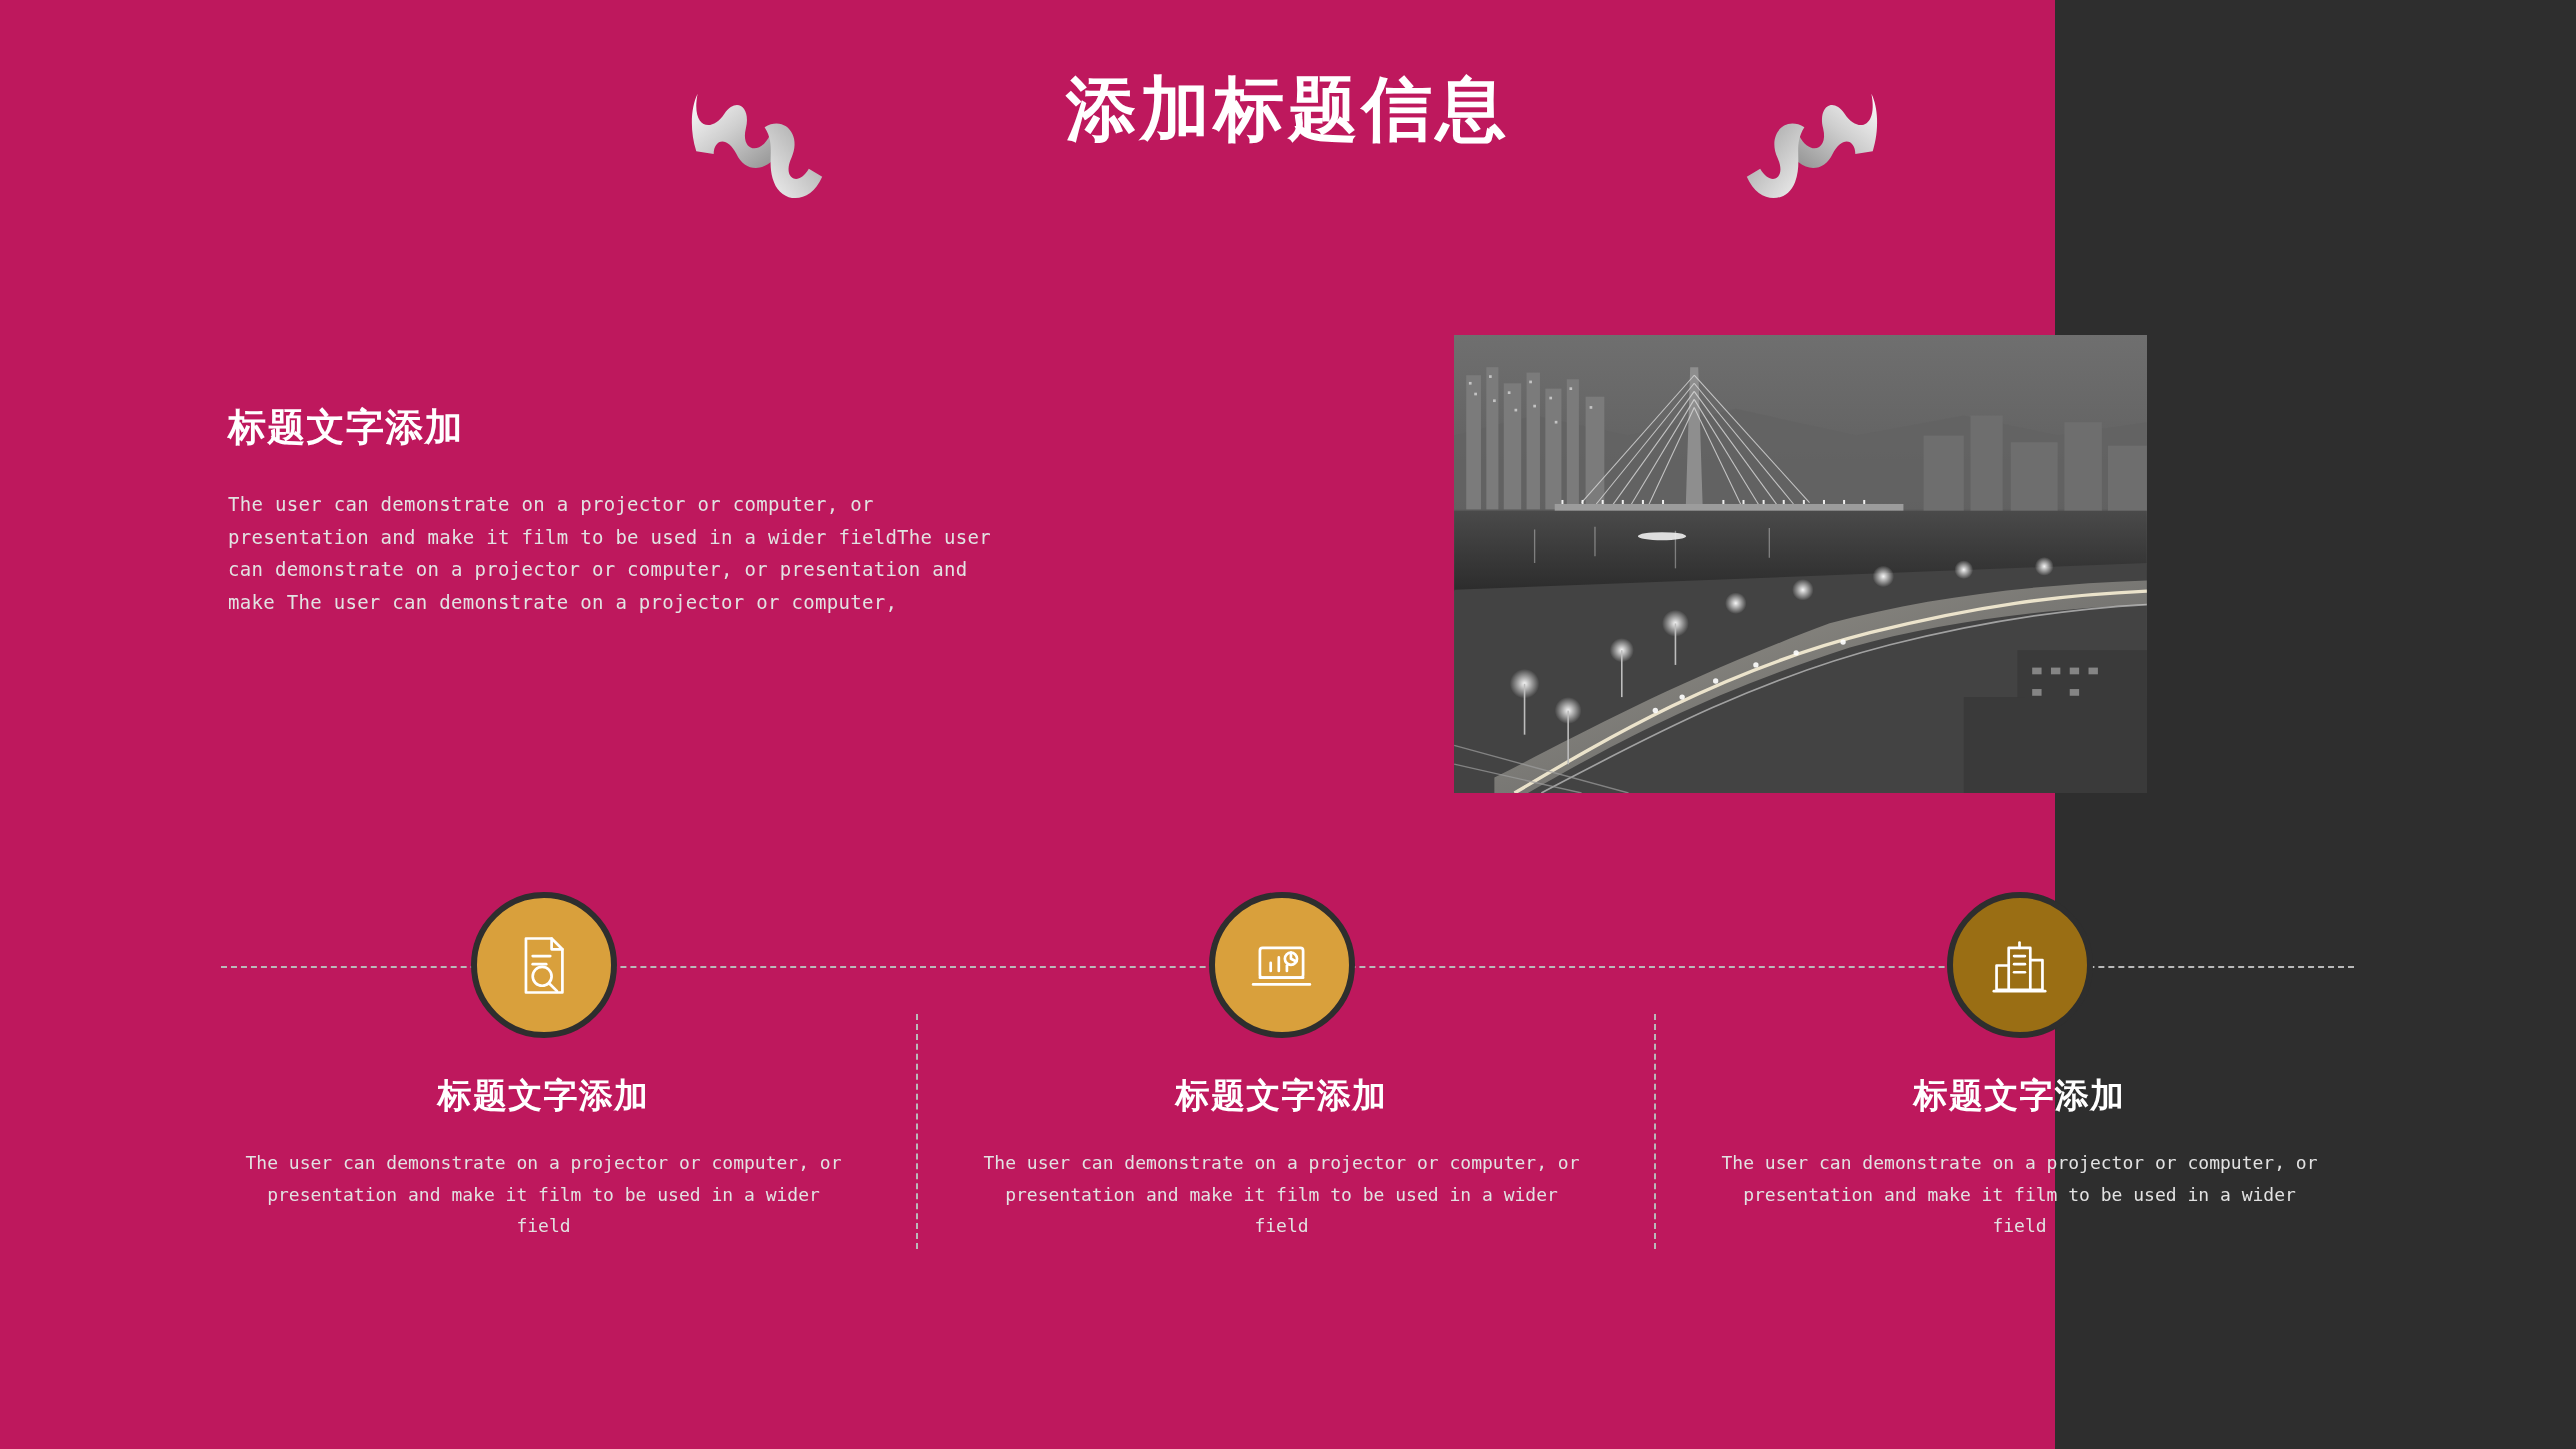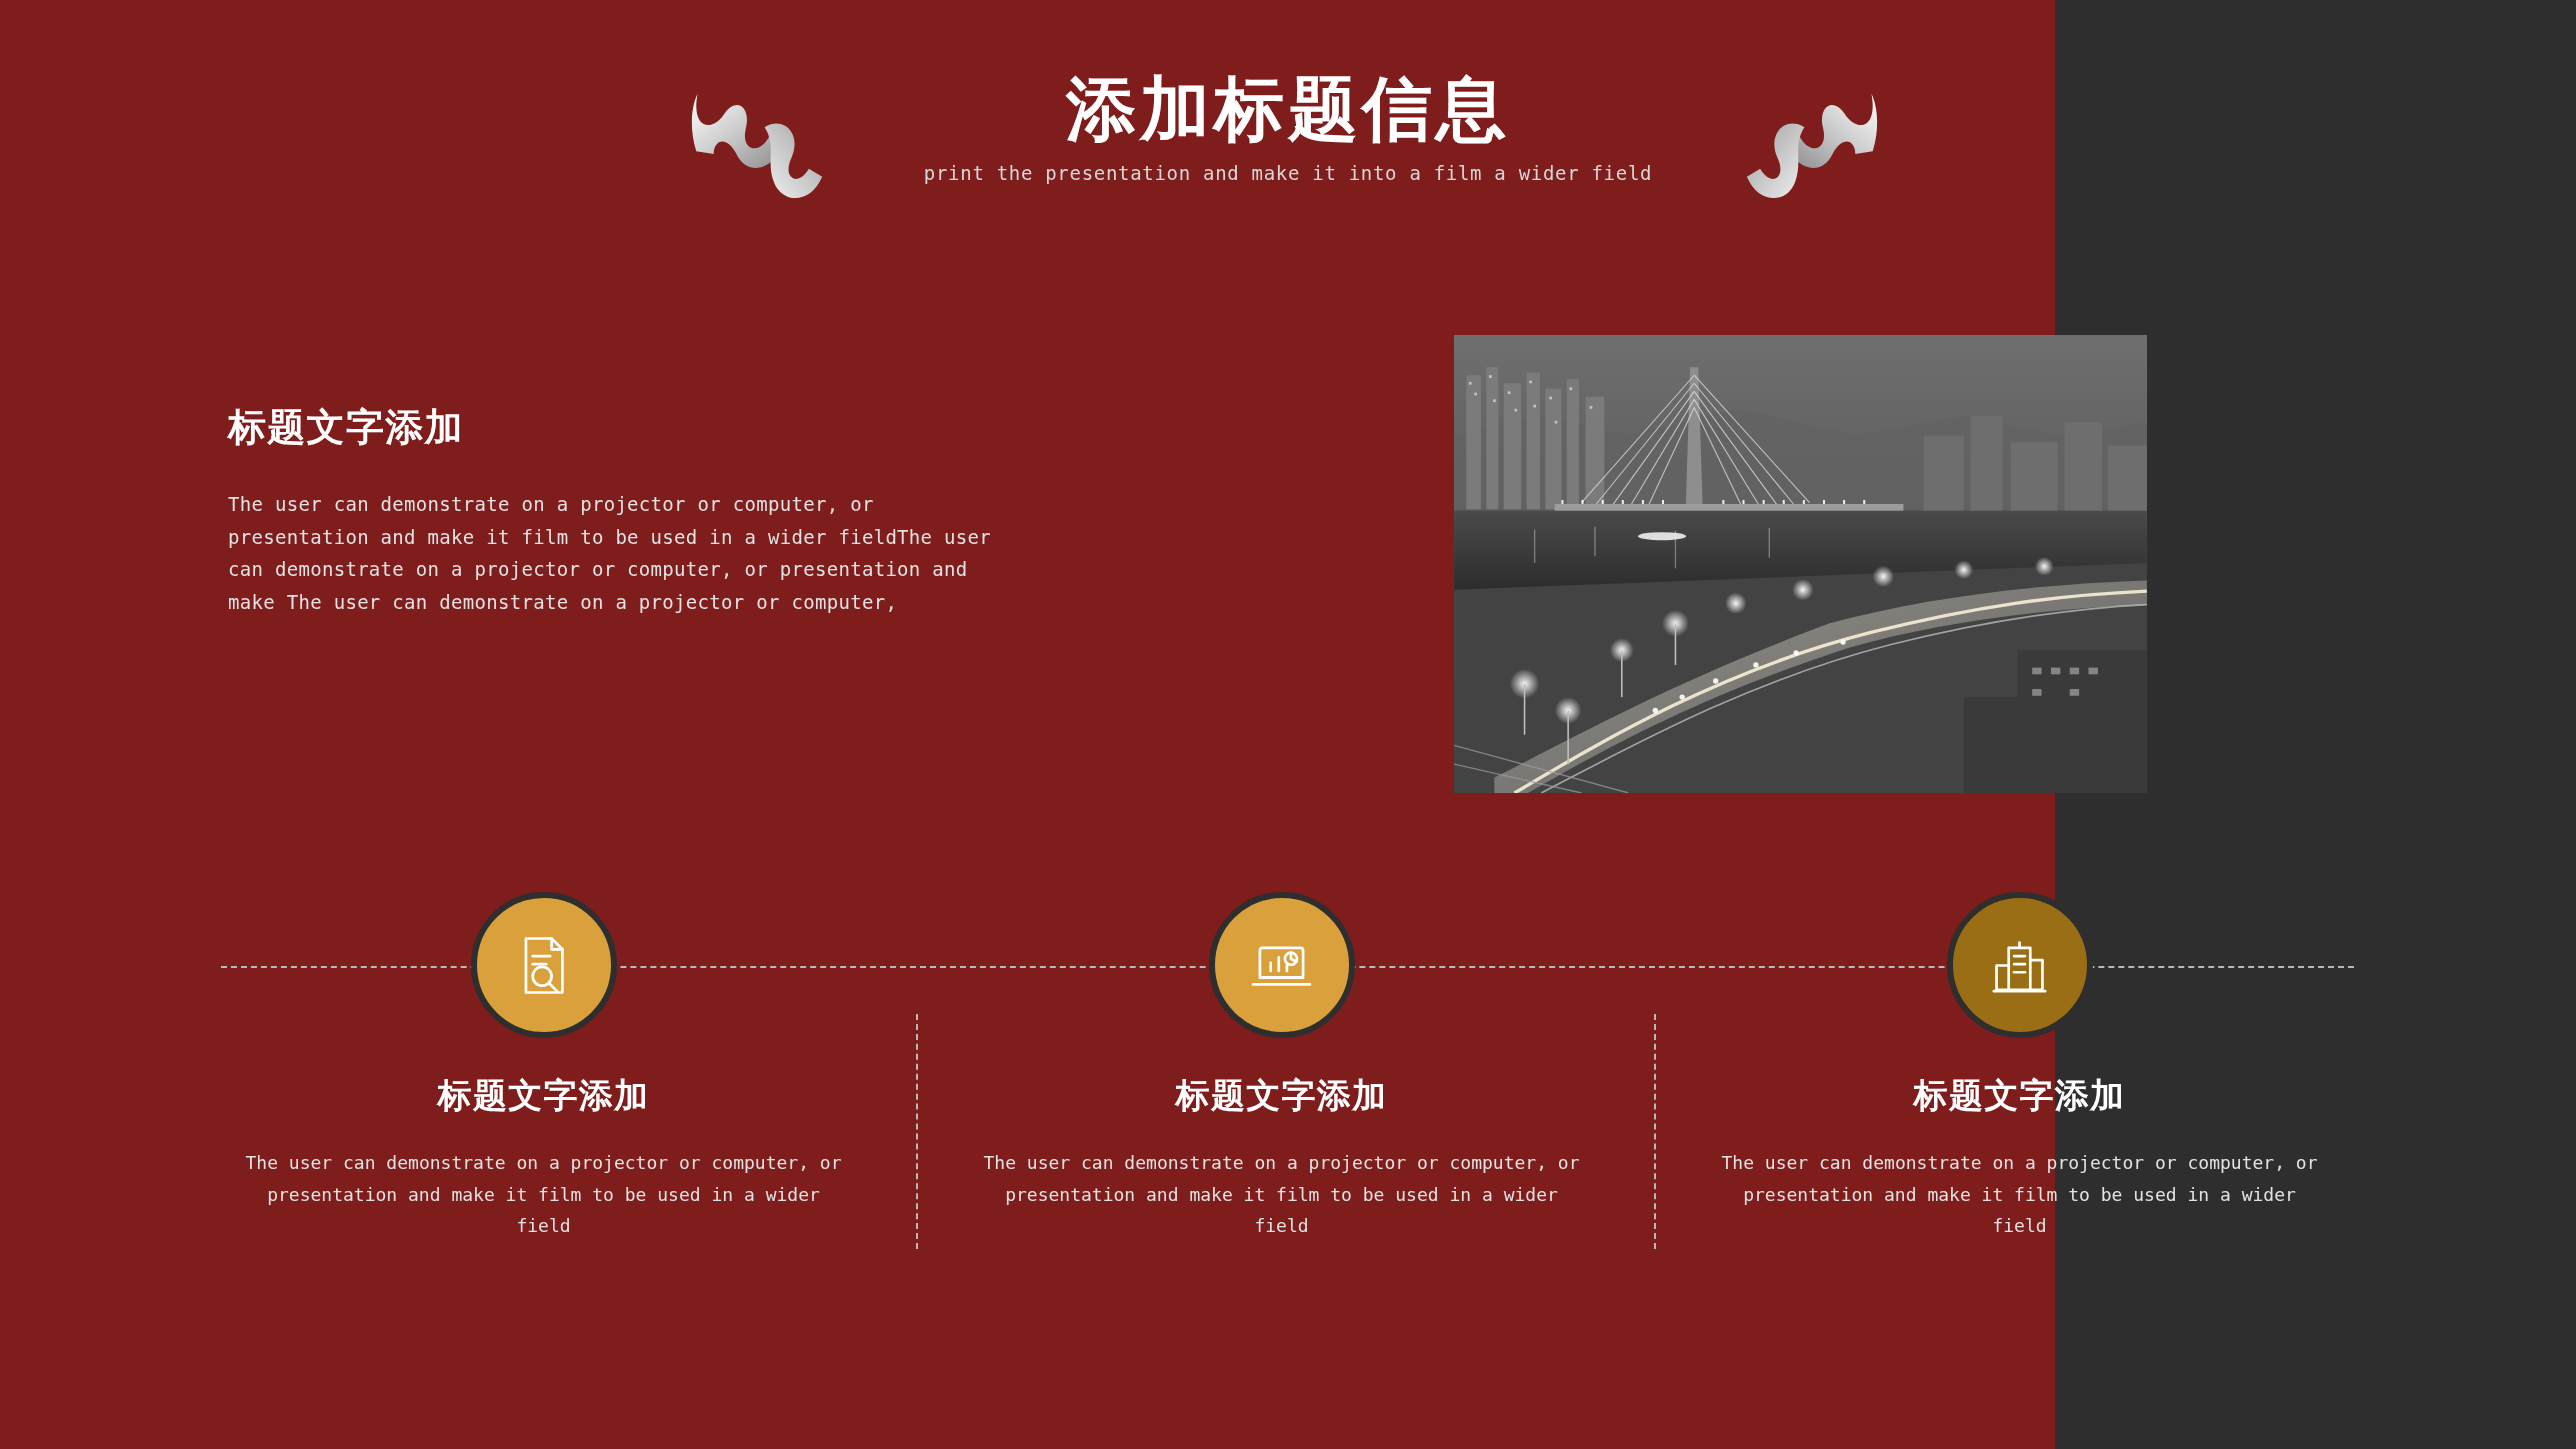--- a/index.html
+++ b/index.html
@@ -7,21 +7,21 @@
     width: 2576px;
     height: 1449px;
     background: #2e2e2e;
     font-family: "DejaVu Sans Mono", monospace;
     overflow: hidden;
   }
   .slide {
     position: relative;
     width: 2055px;
     height: 1449px;
-    background: #7f1d1d;
+    background: #be185d;
   }
 
   
   .header {
     position: absolute;
     top: 67px;
     left: 0;
     width: 2576px;
     text-align: center;
   }
@@ -148,21 +148,20 @@
     padding: 0 27px;
   }
 </style>
 </head>
 <body>
 
 <div class="slide">
 
   <div class="header">
     <div class="main-title">添加标题信息</div>
-    <div class="sub-title">print the presentation and make it into a film a wider field</div>
   </div>
 
   <div class="ribbon left">
     <svg width="188" height="134" viewBox="0 0 280 200">
       <defs>
         <linearGradient id="rgL" x1="0" y1="0" x2="1" y2="1">
           <stop offset="0%" stop-color="#ffffff"></stop>
           <stop offset="45%" stop-color="#d0d0d0"></stop>
           <stop offset="100%" stop-color="#8c8c8c"></stop>
         </linearGradient>

